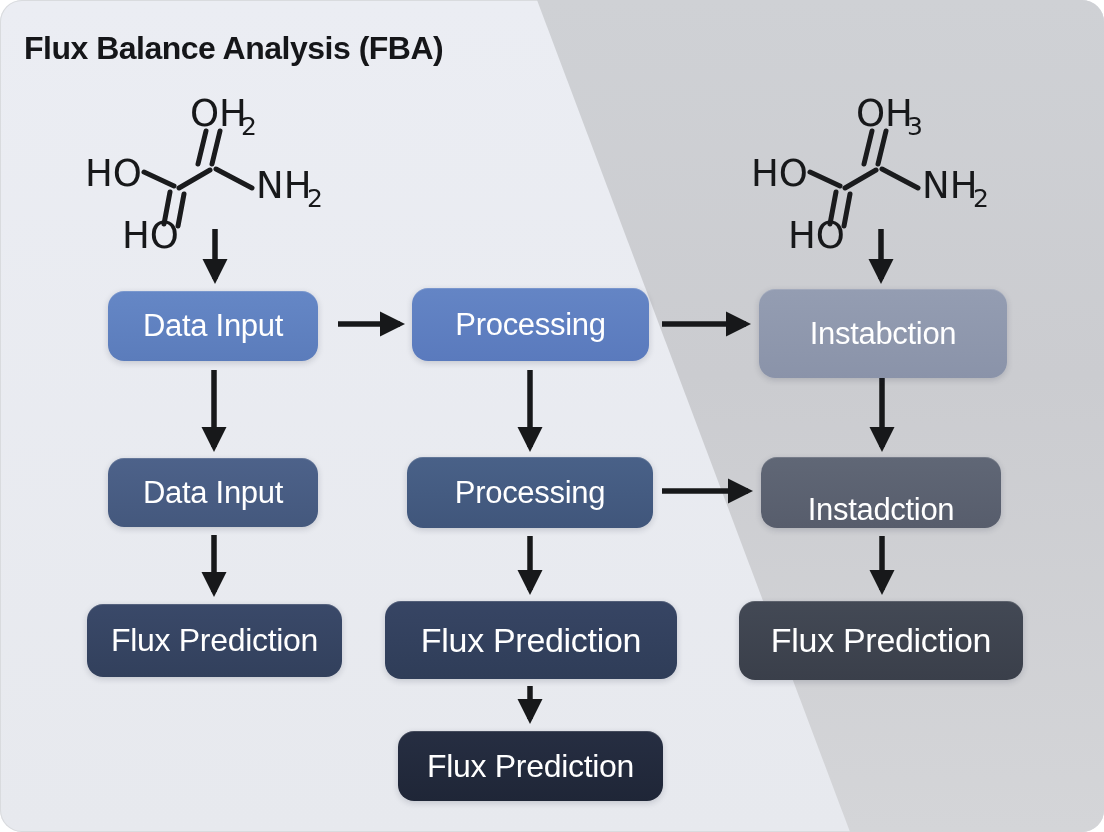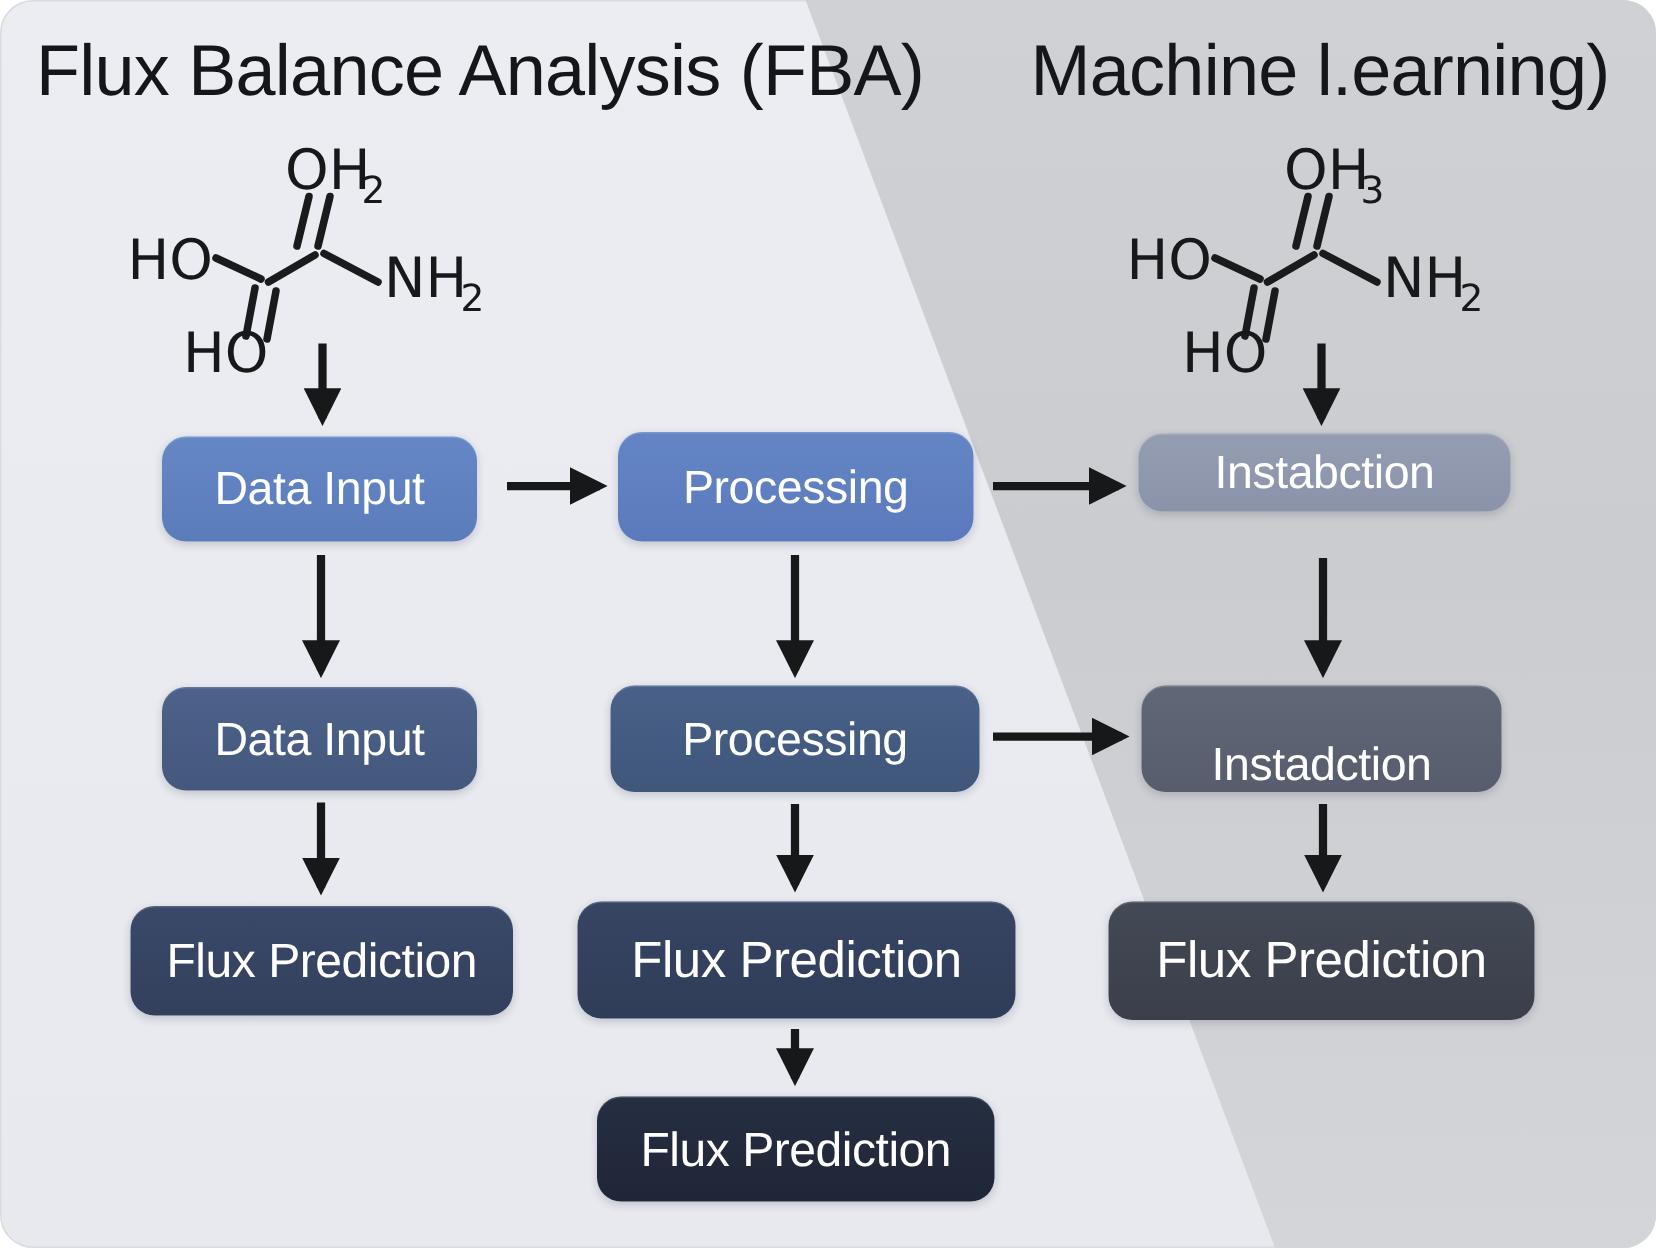--- a/index.html
+++ b/index.html
@@ -12,56 +12,55 @@
     font-family:"Liberation Sans", sans-serif;
     box-shadow:0 0 0 1px #d9dbde inset;
   }
   .bg-right{
     position:absolute;inset:0;
     background:linear-gradient(180deg,#cfd1d5 0%,#cbccd0 45%,#d4d5d8 100%);
     clip-path:polygon(537px 0, 1104px 0, 1104px 832px, 850px 832px);
   }
   .title{
     position:absolute;top:24px;
-    font-weight:400;font-size:48px;line-height:48px;
+    font-weight:700;font-size:32px;line-height:48px;
     letter-spacing:-0.5px;color:#151619;white-space:nowrap;
   }
   .title-left{left:24px;}
   .title-right{left:660px;width:440px;text-align:center;}
   .overlay{position:absolute;left:0;top:0;}
   .mol-text{font-family:"DejaVu Sans","Liberation Sans",sans-serif;font-size:37px;fill:#17181a;}
   .mol-sub{font-family:"DejaVu Sans","Liberation Sans",sans-serif;font-size:25px;fill:#17181a;}
   .bond{stroke:#1a1b1d;stroke-width:5;stroke-linecap:round;fill:none;}
   .arrow{stroke:#17181a;stroke-width:5.5;stroke-linecap:butt;fill:none;}
   .box{
     position:absolute;border-radius:16px;
     display:flex;align-items:center;justify-content:center;
     color:#ffffff;font-weight:400;letter-spacing:-0.3px;white-space:nowrap;
     box-shadow:inset 0 1px 0 rgba(255,255,255,.14), 0 2px 6px rgba(25,35,55,.18);
   }
   .b-fba1{left:108px;top:291px;width:210px;height:70px;font-size:31px;background:linear-gradient(180deg,#6587c6,#5b7cbb);}
   .b-proc1{left:412px;top:288px;width:237px;height:73px;font-size:31px;background:linear-gradient(180deg,#6485c5,#5a7abd);}
-  .b-ml1{left:759px;top:289px;width:248px;height:52px;font-size:31px;background:linear-gradient(180deg,#949db2,#8a93a9);}
+  .b-ml1{left:759px;top:289px;width:248px;height:89px;font-size:31px;background:linear-gradient(180deg,#949db2,#8a93a9);}
   .b-fba2{left:108px;top:458px;width:210px;height:69px;font-size:31px;background:linear-gradient(180deg,#4d628a,#44587d);}
   .b-proc2{left:407px;top:457px;width:246px;height:71px;font-size:31px;background:linear-gradient(180deg,#496188,#40567b);}
   .b-ml2{left:761px;top:457px;width:240px;height:71px;font-size:31px;background:linear-gradient(180deg,#606776,#575d6c);align-items:flex-end;}
   .b-fba3{left:87px;top:604px;width:255px;height:73px;font-size:32px;background:linear-gradient(180deg,#3a4969,#32405c);}
   .b-proc3{left:385px;top:601px;width:292px;height:78px;font-size:34px;background:linear-gradient(180deg,#374564,#2f3d58);}
   .b-ml3{left:739px;top:601px;width:284px;height:79px;font-size:34px;background:linear-gradient(180deg,#434955,#3a3f4a);}
   .b-proc4{left:398px;top:731px;width:265px;height:70px;font-size:32px;background:linear-gradient(180deg,#262e42,#1f2637);}
 </style>
 </head>
 <body>
 
 <div class="canvas">
 
   <div class="bg-right"></div>
 
   <div class="title title-left">Flux Balance Analysis (FBA)</div>
-  <div class="title title-right">Machine l.earning)</div>
 
   <svg class="overlay" width="1104" height="832" viewBox="0 0 1104 832">
     <defs>
       <marker id="ah" viewBox="0 0 10 10" refX="8" refY="5" markerWidth="4.6" markerHeight="4.6" orient="auto-start-reverse">
         <path d="M0,0 L10,5 L0,10 z" fill="#17181a"></path>
       </marker>
     </defs>
 
     <g>
       <line class="bond" x1="206" y1="131" x2="198" y2="164"></line>

